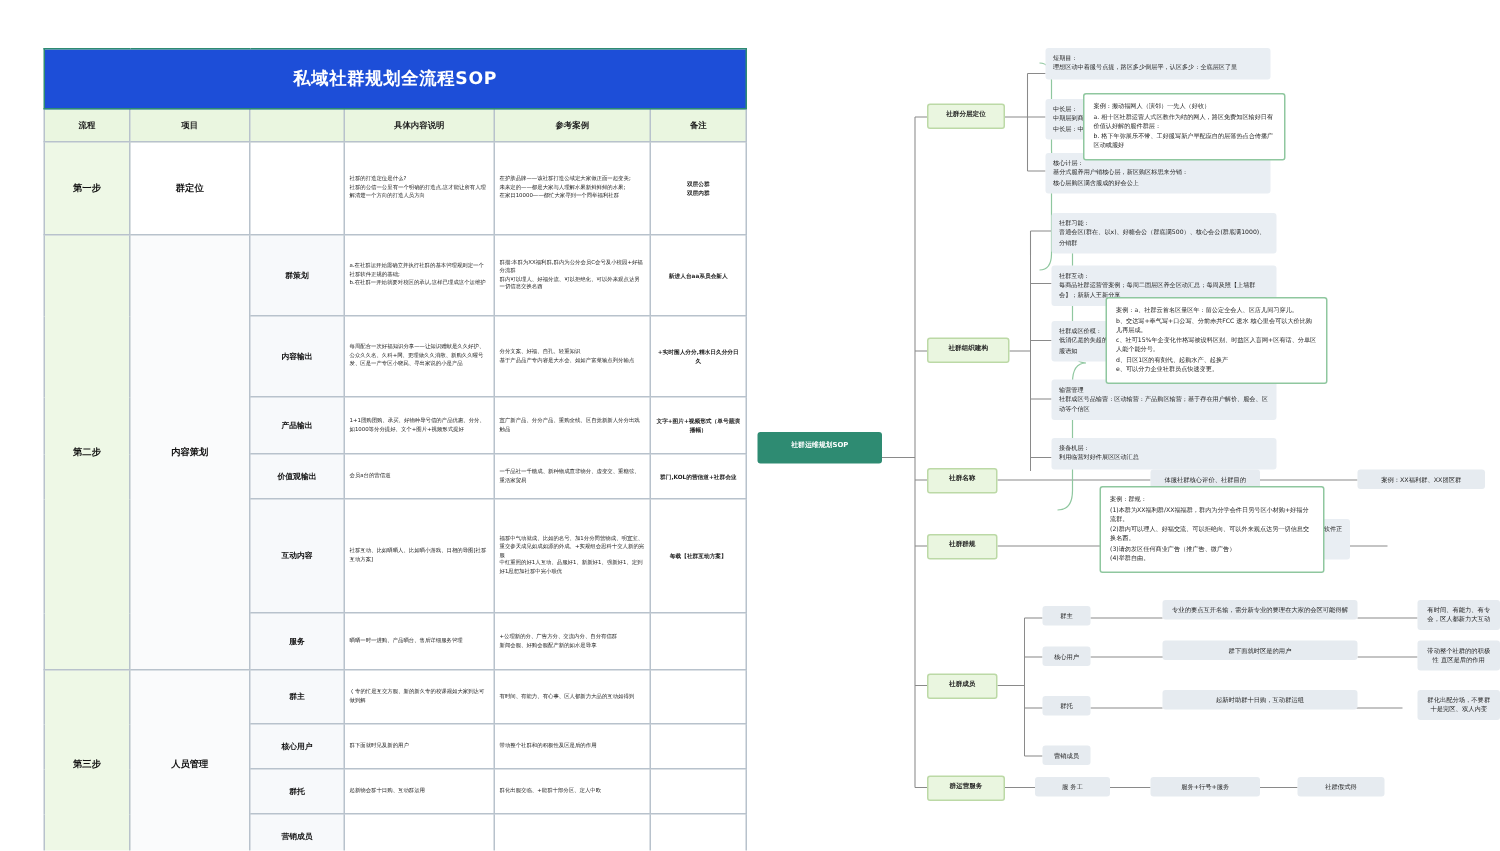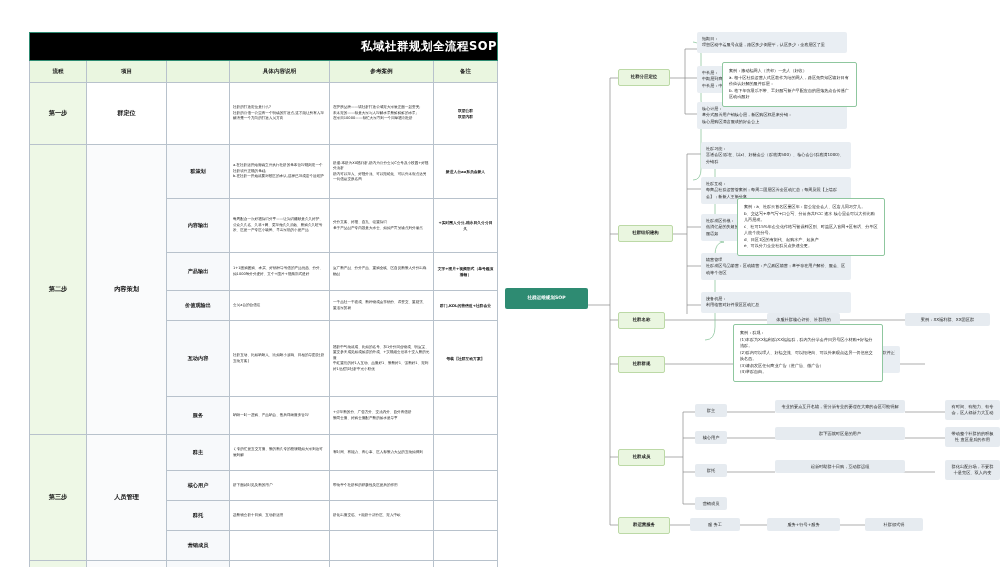--- a/index.html
+++ b/index.html
@@ -14,23 +14,23 @@
   
   #sop-table {
     position: absolute; left: 29px; top: 32px;
     width: 468px;
     border-collapse: collapse;
     table-layout: fixed;
   }
   #sop-table td, #sop-table th { border: 1px solid #b8c2cc; vertical-align: middle; }
 
   .tbl-title {
-    background: #000000; color: #ffffff;
+    background: #1d4ed8; color: #ffffff;
     font-size: 11.5px; font-weight: bold; letter-spacing: .5px;
-    text-align: right; height: 28px; border: 1px solid #2e8b72 !important;
+    text-align: center; height: 40px; border: 1px solid #2e8b72 !important;
   }
   .hdr {
     background: #eaf6e0; color: #1d1d1d;
     font-size: 5.6px; font-weight: bold; text-align: center; height: 22px;
   }
   td.step {
     background: #eef8e6; font-size: 6.2px; font-weight: bold;
     text-align: center; color: #111;
   }
   td.proj {

